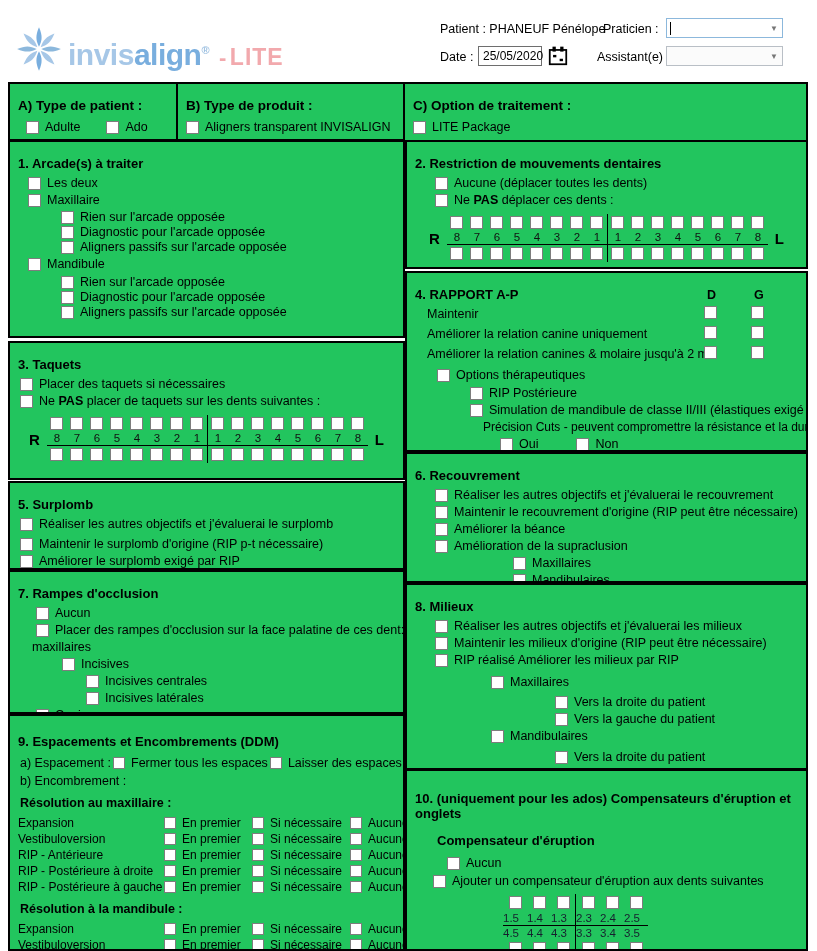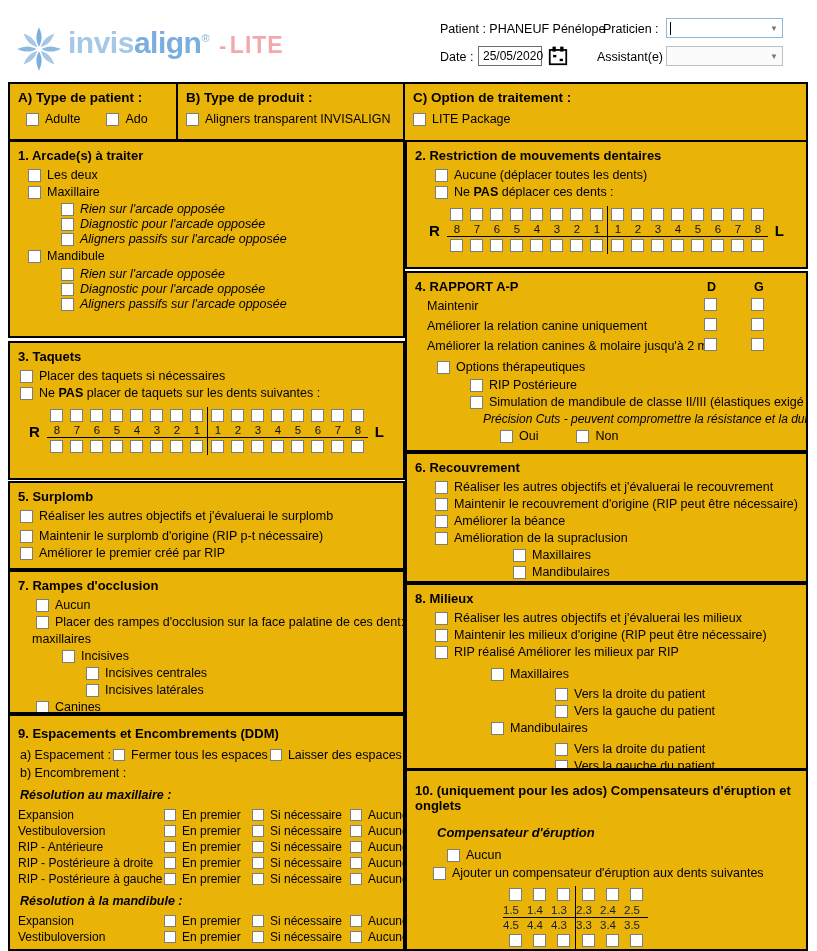--- a/index.html
+++ b/index.html
@@ -1,28 +1,28 @@
 <!DOCTYPE html>
 <html><head>
 <meta charset="utf-8">
 <style>
   html,body{margin:0;padding:0}
   body{width:817px;height:951px;position:relative;overflow:hidden;background:#fff;
        font-family:"Liberation Sans",sans-serif;font-size:12.5px;color:#000}
-  .box{position:absolute;border:2px solid #000;box-sizing:border-box;background:#eab308;
-       padding:4px 8px;overflow:hidden}
+  .box{position:absolute;border:2px solid #000;box-sizing:border-box;background:#22c55e;
+       padding:12px 8px;overflow:hidden}
   .title{font-weight:bold;font-size:13px;margin:2px 0 5px}
   .row{display:flex;align-items:center;margin:3px 0;white-space:nowrap}
   .cb{width:13px;height:13px;border:1px solid #7d7d7d;background:#fff;display:inline-block;
       flex:none;margin-right:6px;box-sizing:border-box}
   .cb.s{width:12px;height:12px}
-  .it{font-style:italic}
+  .it{}
   .ws{white-space:pre-wrap}
   
-  .logo{position:absolute;left:16px;top:26px;display:flex;align-items:flex-start}
+  .logo{position:absolute;left:16px;top:26px;display:flex;align-items:flex-end}
   .logo-text{font-size:30px;font-weight:600;letter-spacing:-.5px;margin-left:6px}
   .lg-invis{color:#a6c7e7}.lg-align{color:#79aede}
   .lg-reg{font-size:11px;color:#9bbfe0;vertical-align:super}
   .lg-dash{color:#f2a9ad;font-weight:bold;font-size:22px;margin:0 4px 0 10px}
   .lg-lite{color:#f2a9ad;font-weight:bold;font-size:23px;letter-spacing:1px}
   .hfield{position:absolute;font-size:12.5px}
   .combo{position:absolute;height:20px;background:#fff;box-sizing:border-box;display:flex;
          align-items:center;justify-content:flex-end;padding-right:4px}
   .combo .arr{font-size:8px;color:#777}
   .combo-focus{border:1px solid #8cb8dc}
@@ -511,21 +511,21 @@
   <div class="row" style="margin-left:2px;margin-top:4px">
     <span class="cb"></span>
     <span>Réaliser les autres objectifs et j'évaluerai le surplomb</span>
   </div>
   <div class="row" style="margin-left:2px;margin-top:6px">
     <span class="cb"></span>
     <span>Maintenir le surplomb d'origine (RIP p-t nécessaire)</span>
   </div>
   <div class="row" style="margin-left:2px;margin-top:3px">
     <span class="cb"></span>
-    <span>Améliorer le premier créé par RIP</span>
+    <span>Améliorer le surplomb exigé par RIP</span>
   </div>
 </div>
 
 <div class="box" style="left:405px;top:452px;width:403px;height:131px">
   <div class="title">6. Recouvrement</div>
   <div class="row" style="margin-left:20px;margin-top:5px">
     <span class="cb"></span>
     <span>Réaliser les autres objectifs et j'évaluerai le recouvrement</span>
   </div>
   <div class="row" style="margin-left:20px;margin-top:2px">

